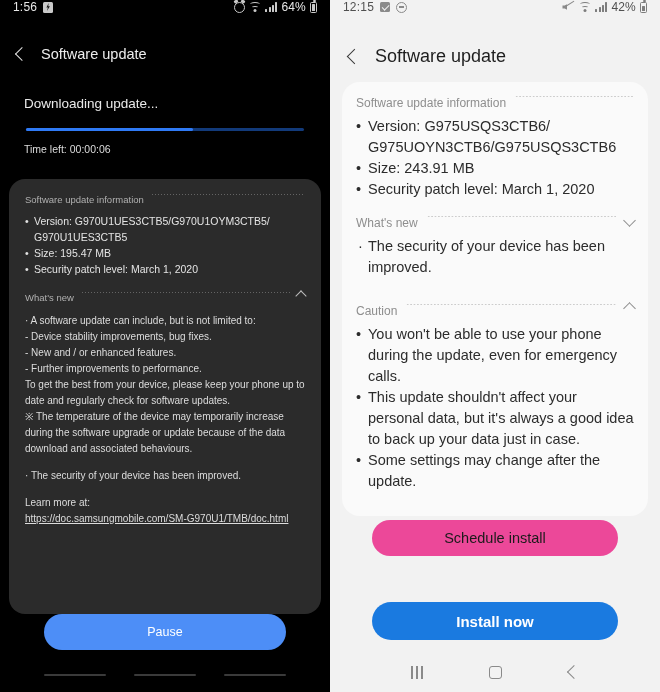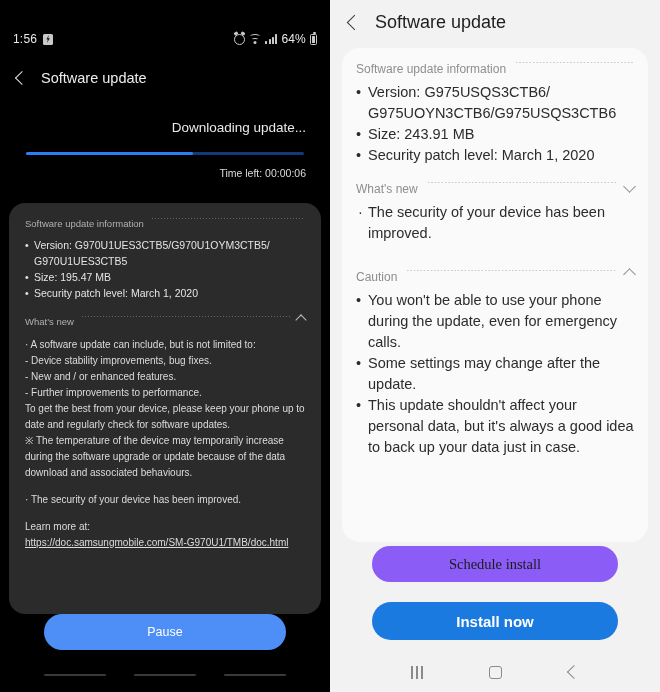--- a/index.html
+++ b/index.html
@@ -13,23 +13,23 @@
 
   
   .phone-dark{
     width:330px;height:692px;
     background:#000;
     position:relative;
     color:#e8e8e8;
     display:flex;flex-direction:column;
   }
   .statusbar{
-    height:34px;display:flex;align-items:flex-end;
+    height:34px;display:flex;align-items:flex-start;
     justify-content:space-between;
-    padding:12px 13px;
+    padding:0 13px;
     font-size:11.5px;
     letter-spacing:.2px;
   }
   .sb-left{display:flex;align-items:center;gap:6px;}
   .sb-right{display:flex;align-items:center;gap:4px;}
   .sb-time{font-size:12px;}
   .icon-sq{
     width:10px;height:11px;border-radius:1.5px;
     background:#c9c9c9;display:inline-block;position:relative;
   }
@@ -116,21 +116,21 @@
   .appbar-dark{
     height:40px;display:flex;align-items:center;padding:0 14px;gap:14px;
   }
   .chev-back{
     width:9px;height:9px;border-left:1.6px solid #e2e2e2;
     border-bottom:1.6px solid #e2e2e2;transform:rotate(45deg);
     display:inline-block;margin-left:3px;
   }
   .appbar-dark .title{font-size:14.5px;color:#ededed;}
 
-  .dl-wrap{padding:22px 24px 0;text-align:right;}
+  .dl-wrap{padding:22px 24px 0;text-align:left;}
   .dl-title{font-size:13.5px;color:#e9e9e9;margin-bottom:17px;}
   .progress{
     height:2.5px;background:#123a7a;border-radius:2px;position:relative;
     margin:0 2px;
   }
   .progress i{
     position:absolute;left:0;top:0;bottom:0;background:#2f7af5;
     border-radius:2px;display:block;
   }
   .dl-time{font-size:10.5px;color:#dcdcdc;margin-top:12px;}
@@ -221,27 +221,27 @@
   .info-list.light li::before{color:#2c2c2c;}
   .whats-body{
     font-size:14.5px;color:#2c2c2c;line-height:1.45;
     padding-left:12px;position:relative;margin:2px 0 0;
   }
   .whats-body::before{content:"\00B7";position:absolute;left:2px;top:0;}
   .sec-gap{height:26px;}
   .btns-light{padding:4px 42px 12px;}
   .btn-sched{
     width:100%;height:36px;border:none;border-radius:18px;
-    background:#8b5cf6;color:#1b1b1b;font-size:14.5px;
-    font-family:Liberation Serif, serif;cursor:pointer;margin-bottom:20px;
+    background:#ec4899;color:#1b1b1b;font-size:14.5px;
+    font-family:Liberation Sans, sans-serif;cursor:pointer;margin-bottom:14px;
   }
   .btn-install{
     width:100%;height:38px;border:none;border-radius:19px;
     background:#1a7ae0;color:#fff;font-size:15px;font-weight:bold;
-    font-family:inherit;cursor:pointer;
+    font-family:inherit;cursor:pointer;margin-top:32px;
   }
   .navbar-light{
     height:40px;display:flex;align-items:center;justify-content:space-around;
     padding:0 48px;
   }
   .nav-recents{
     display:inline-flex;gap:3px;
   }
   .nav-recents b{width:1.8px;height:13px;background:#8a8a8a;display:block;}
   .nav-home{
@@ -338,20 +338,48 @@
 
     <div class="navbar-dark">
       <span></span>
       <span></span>
       <span></span>
     </div>
   </div>
 
   <div class="phone-light">
 
+    <div class="statusbar light">
+      <div class="sb-left">
+        <span class="sb-time">12:15</span>
+        <span class="icon-check"></span>
+        <span class="icon-dnd"></span>
+      </div>
+      <div class="sb-right">
+        <span class="icon-mute">
+            <u></u>
+            <s></s>
+          </span>
+        <span class="icon-wifi" style="filter:brightness(.62)">
+            <i></i>
+            <i></i>
+            <i></i>
+          </span>
+        <span class="icon-signal" style="filter:brightness(.62)">
+            <b></b>
+            <b></b>
+            <b></b>
+            <b></b>
+          </span>
+        <span class="sb-time">42%</span>
+        <span class="icon-batt" style="filter:brightness(.62)">
+            <i style="height:4.5px"></i>
+          </span>
+      </div>
+    </div>
 
     <div class="appbar-light">
       <span class="chev-back"></span>
       <span class="title">Software update</span>
     </div>
 
     <div class="card-light">
 
       <div class="sec-head light">
         <span class="lbl">Software update information</span>
@@ -376,22 +404,22 @@
       <div class="sec-gap"></div>
 
       <div class="sec-head light">
         <span class="lbl">Caution</span>
         <span class="dots"></span>
         <span class="chev-sm"></span>
       </div>
 
       <ul class="info-list light" style="margin-top:4px">
         <li>You won't be able to use your phone during the update, even for emergency calls.</li>
+        <li>This update shouldn't affect your personal data, but it's always a good idea to back up your data just in case.</li>
         <li>Some settings may change after the update.</li>
-        <li>This update shouldn't affect your personal data, but it's always a good idea to back up your data just in case.</li>
       </ul>
     </div>
 
     <div class="btns-light">
       <button class="btn-sched">Schedule install</button>
       <button class="btn-install">Install now</button>
     </div>
 
     <div class="navbar-light">
       <span class="nav-recents">

